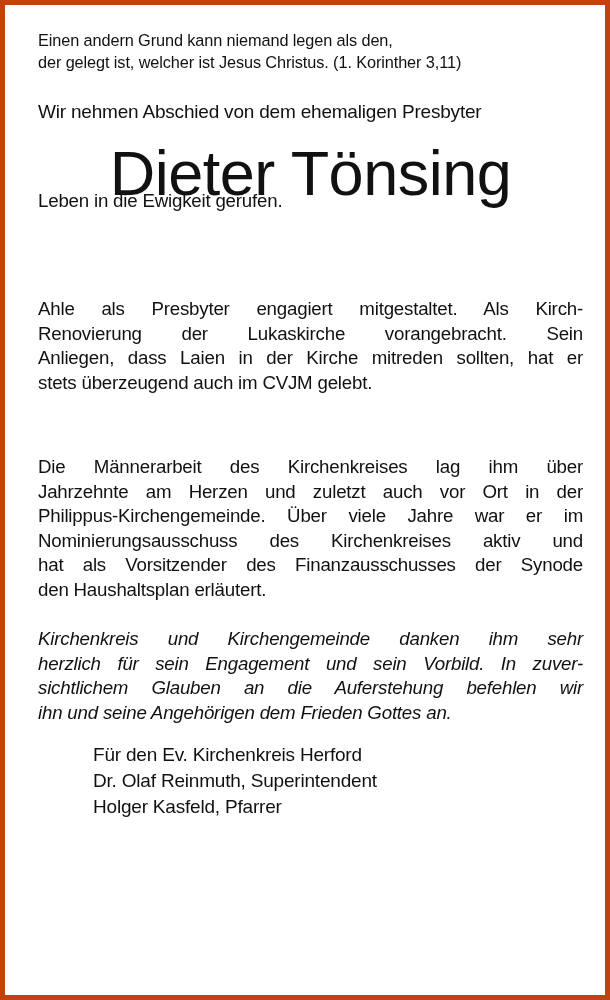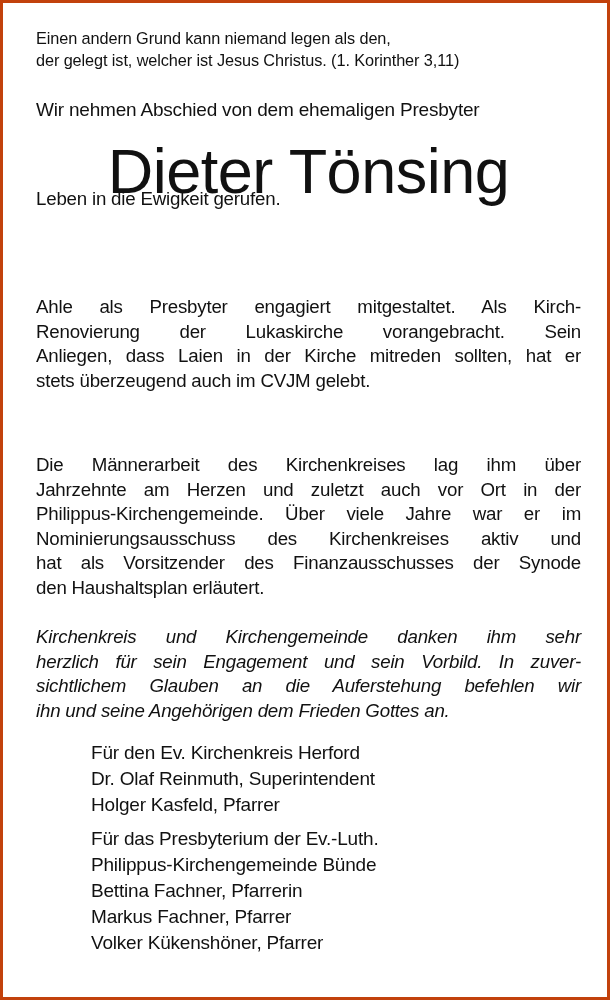--- a/index.html
+++ b/index.html
@@ -1,21 +1,21 @@
 <!DOCTYPE html>
 <html><head>
   <meta charset="utf-8">
   <style>
     html, body { margin: 0; padding: 0; background: #000; }
     body { width: 610px; height: 1000px; overflow: hidden; }
     .frame {
       position: absolute; left: 0; top: 0;
       width: 610px; height: 1000px;
       box-sizing: border-box;
-      border: 3px solid #c2410c;
+      border: 5px solid #c2410c;
       background: #fff;
       color: #111;
       font-family: "Liberation Sans", sans-serif;
     }
     .content {
       position: absolute; left: 33px; top: 0; width: 545px;
     }
     .verse {
       position: absolute; top: 24px; left: 0;
       font-size: 16.3px; line-height: 22px; letter-spacing: -0.1px;
@@ -91,20 +91,13 @@
       <span class="ln last">ihn und seine Angehörigen dem Frieden Gottes an.</span>
     </div>
   </div>
 
   <div class="sig s1">
     <div class="org">Für den Ev. Kirchenkreis Herford</div>
     <div>Dr. Olaf Reinmuth, Superintendent</div>
     <div>Holger Kasfeld, Pfarrer</div>
   </div>
 
-  <div class="sig s2">
-    <div class="org">Für das Presbyterium der Ev.-Luth.</div>
-    <div class="org">Philippus-Kirchengemeinde Bünde</div>
-    <div>Bettina Fachner, Pfarrerin</div>
-    <div>Markus Fachner, Pfarrer</div>
-    <div>Volker Kükenshöner, Pfarrer</div>
-  </div>
 </div>
 
 </body></html>

